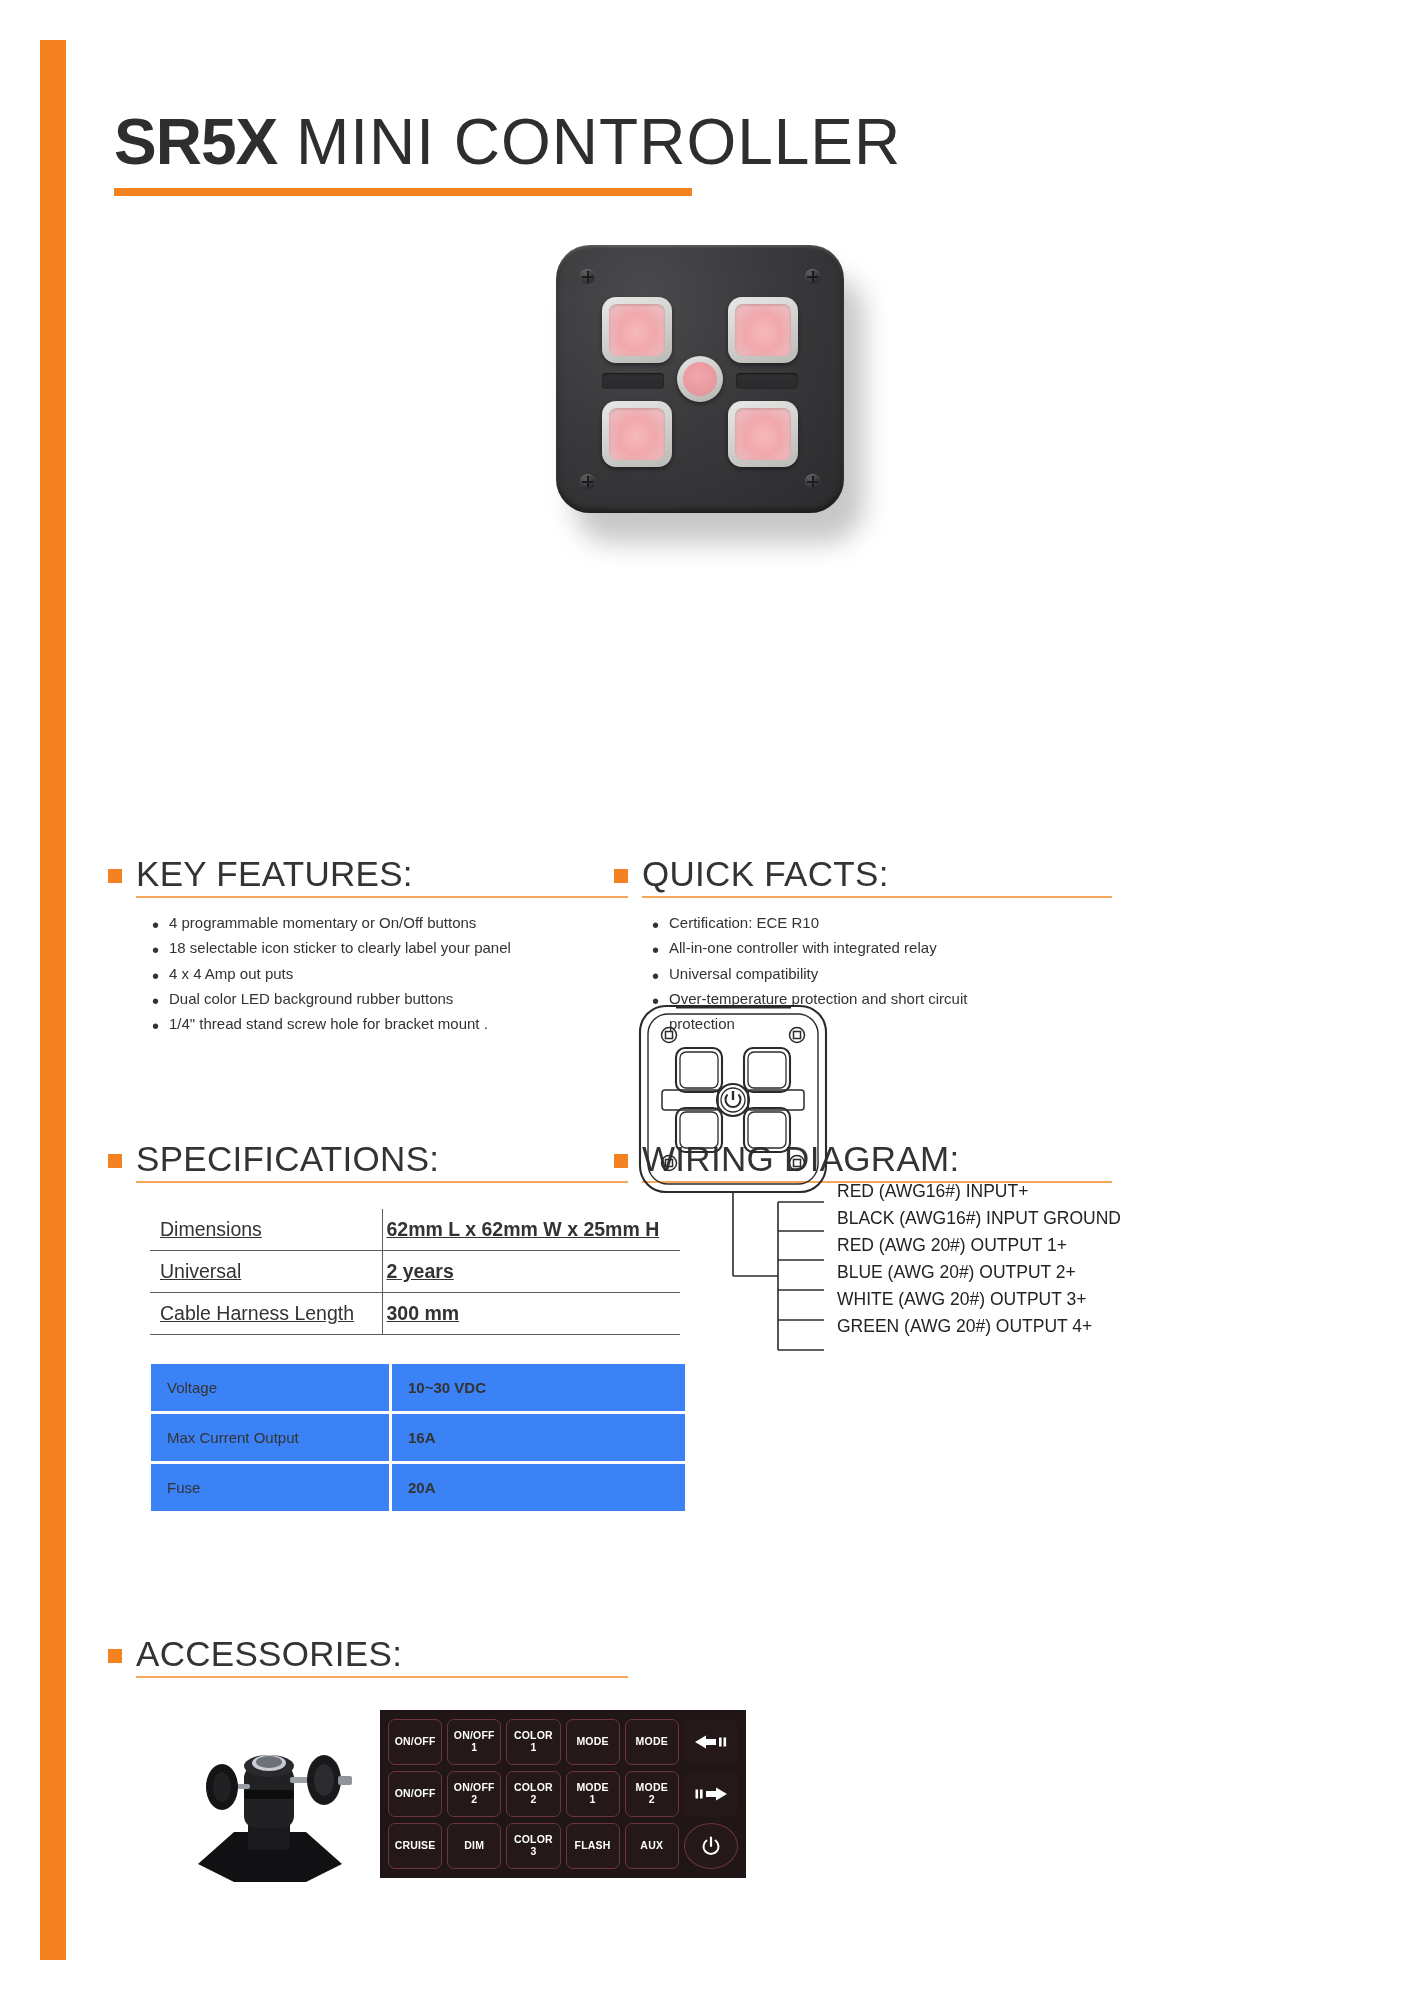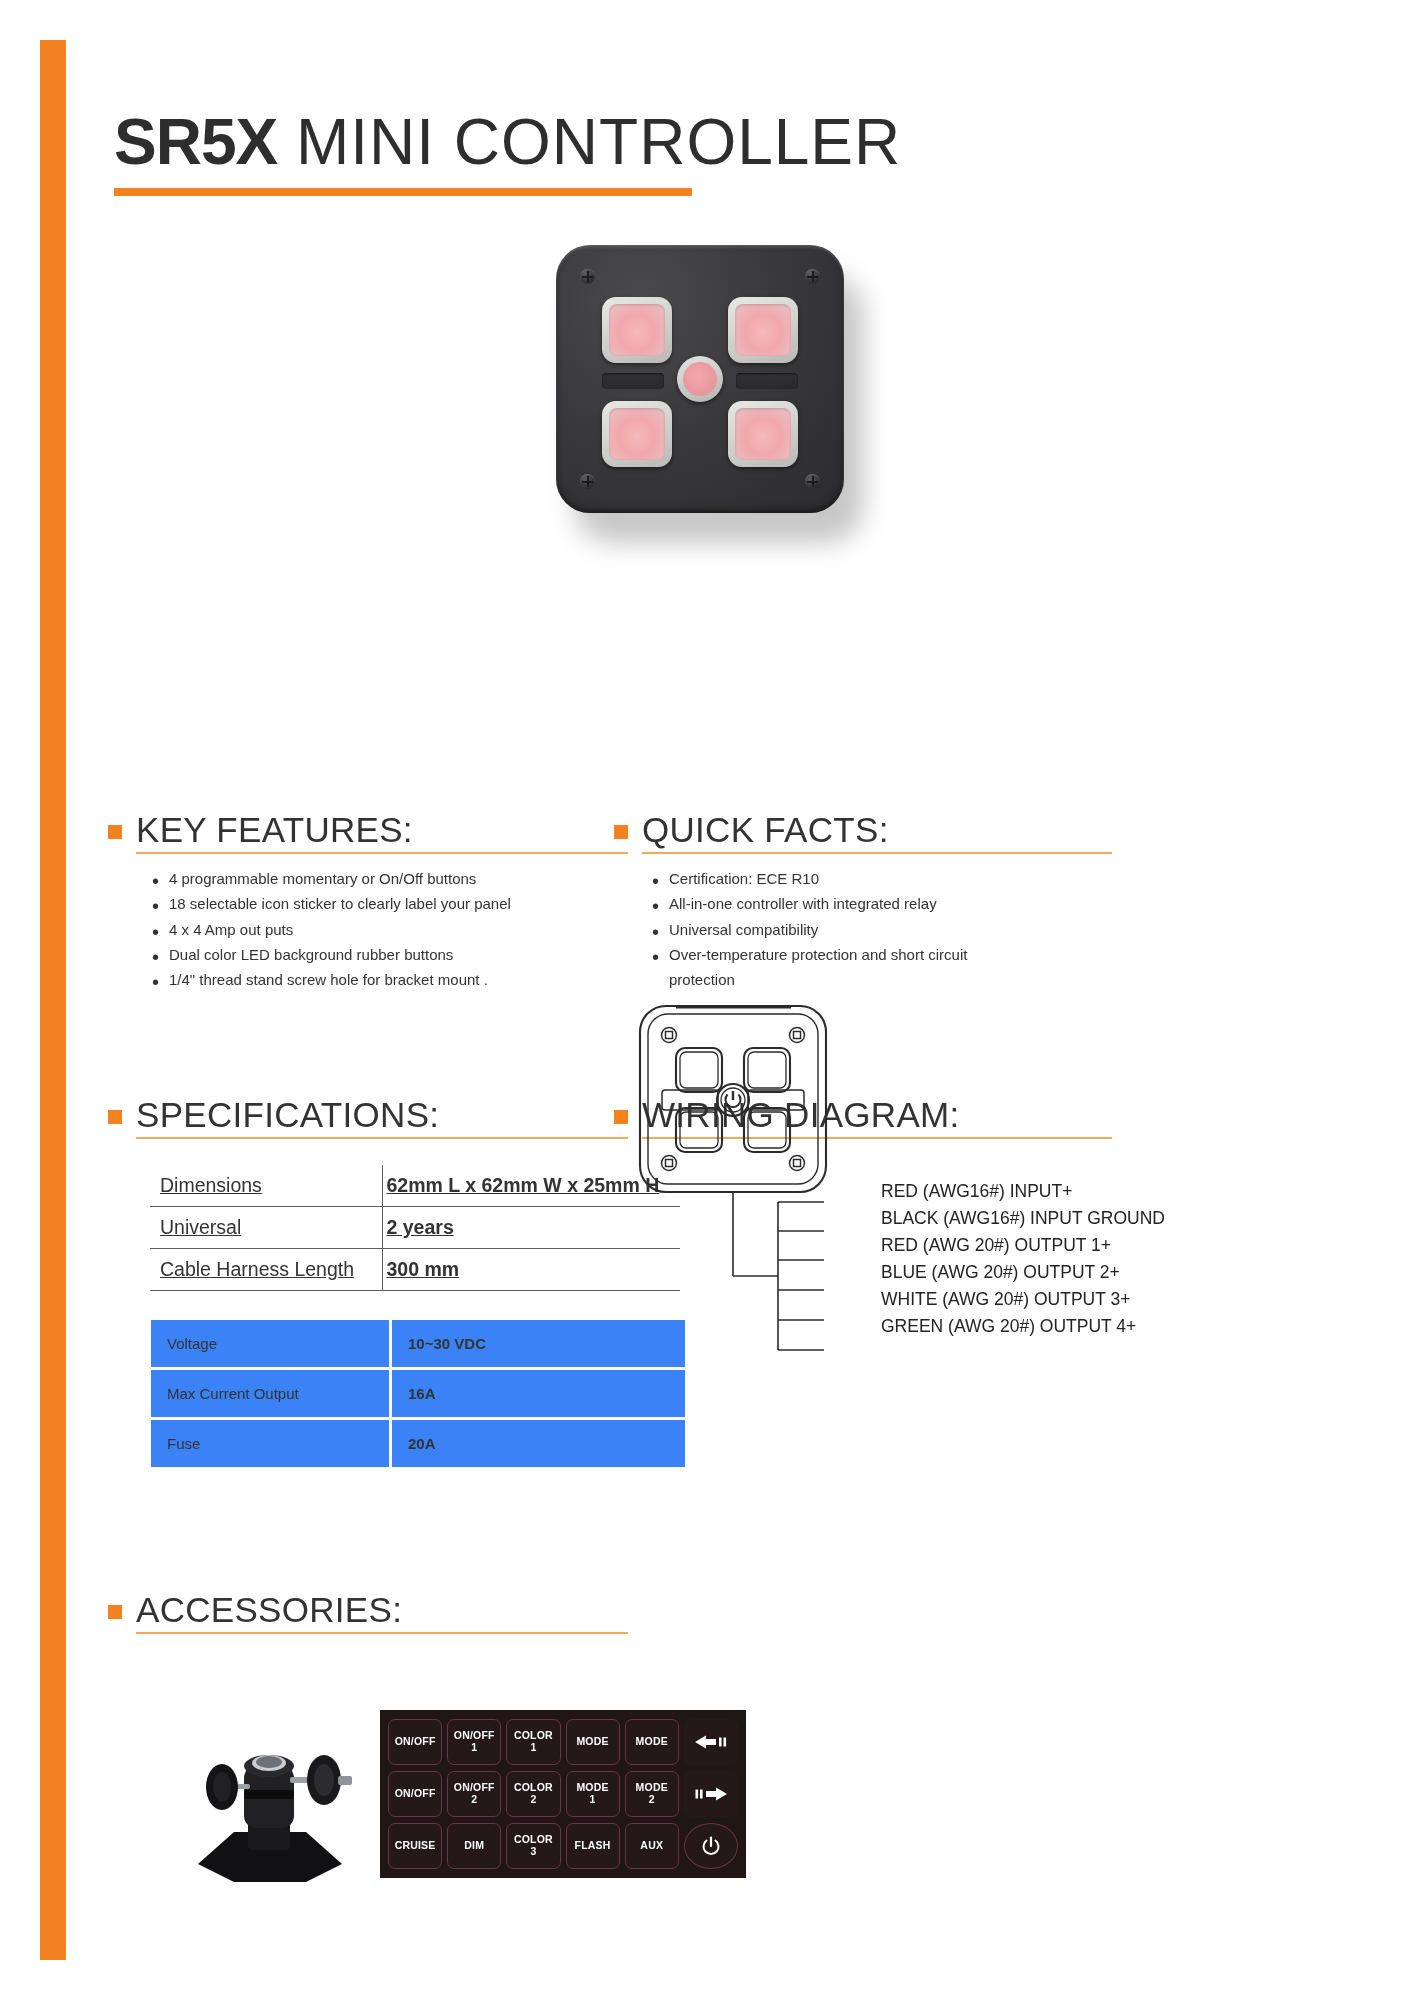--- a/index.html
+++ b/index.html
@@ -99,21 +99,21 @@
   .strip {
     position: absolute; height: 16px; border-radius: 4px;
     background: linear-gradient(#313133, #2a2a2c);
     box-shadow: inset 0 1px 2px rgba(0,0,0,0.6);
   }
   .strip.s1 { left: 46px; top: 128px; width: 62px; }
   .strip.s2 { right: 46px; top: 128px; width: 62px; }
 
   
   .sec { position: absolute; }
-  .sec-head { display: flex; align-items: center; }
+  .sec-head { display: flex; align-items: center; margin-top: 44px; }
   .sec-sq {
     width: 14px; height: 14px; background: #f58220; margin-right: 14px; flex: none;
     position: relative; top: 2px;
   }
   .sec-title { font-size: 35px; font-weight: normal; color: #333; letter-spacing: 0.3px; white-space: nowrap; }
   .sec-rule { height: 2px; background: #f5a75c; margin-top: 2px; margin-left: 28px; }
 
   
   ul.blist { list-style: none; margin: 14px 0 0 44px; padding: 0; }
   ul.blist li {
@@ -137,21 +137,21 @@
   
   .gray-table { border-collapse: separate; border-spacing: 3px; width: 540px; margin-left: 40px; margin-top: 26px; }
   .gray-table td {
     background: #3b82f6; font-size: 15px; padding: 15px 0 15px 16px; color: #333;
   }
   .gray-table td.k { width: 238px; }
   .gray-table td.v { font-weight: bold; }
 
   
   .wire-wrap { position: absolute; left: 560px; top: 990px; width: 480px; height: 420px; }
-  .wire-labels { position: absolute; left: 815px; top: 1178px; }
+  .wire-labels { position: absolute; left: 771px; top: 1178px; }
   .wire-labels div {
     font-size: 17.5px; color: #232323; height: 27px; line-height: 27px; white-space: nowrap;
   }
 
   
   .acc-wrap { position: absolute; left: 46px; top: 1706px; }
   .bracket { position: absolute; left: 60px; top: 0; width: 196px; height: 196px; }
   .stickers {
     position: absolute; left: 268px; top: 4px;
     width: 366px; background: #211616; padding: 9px 8px;

